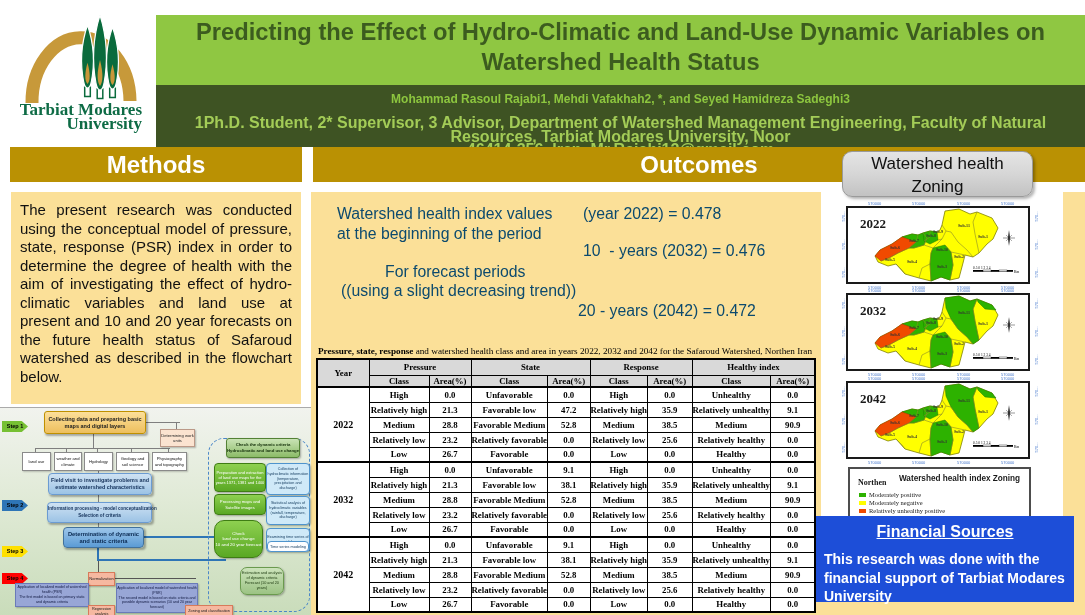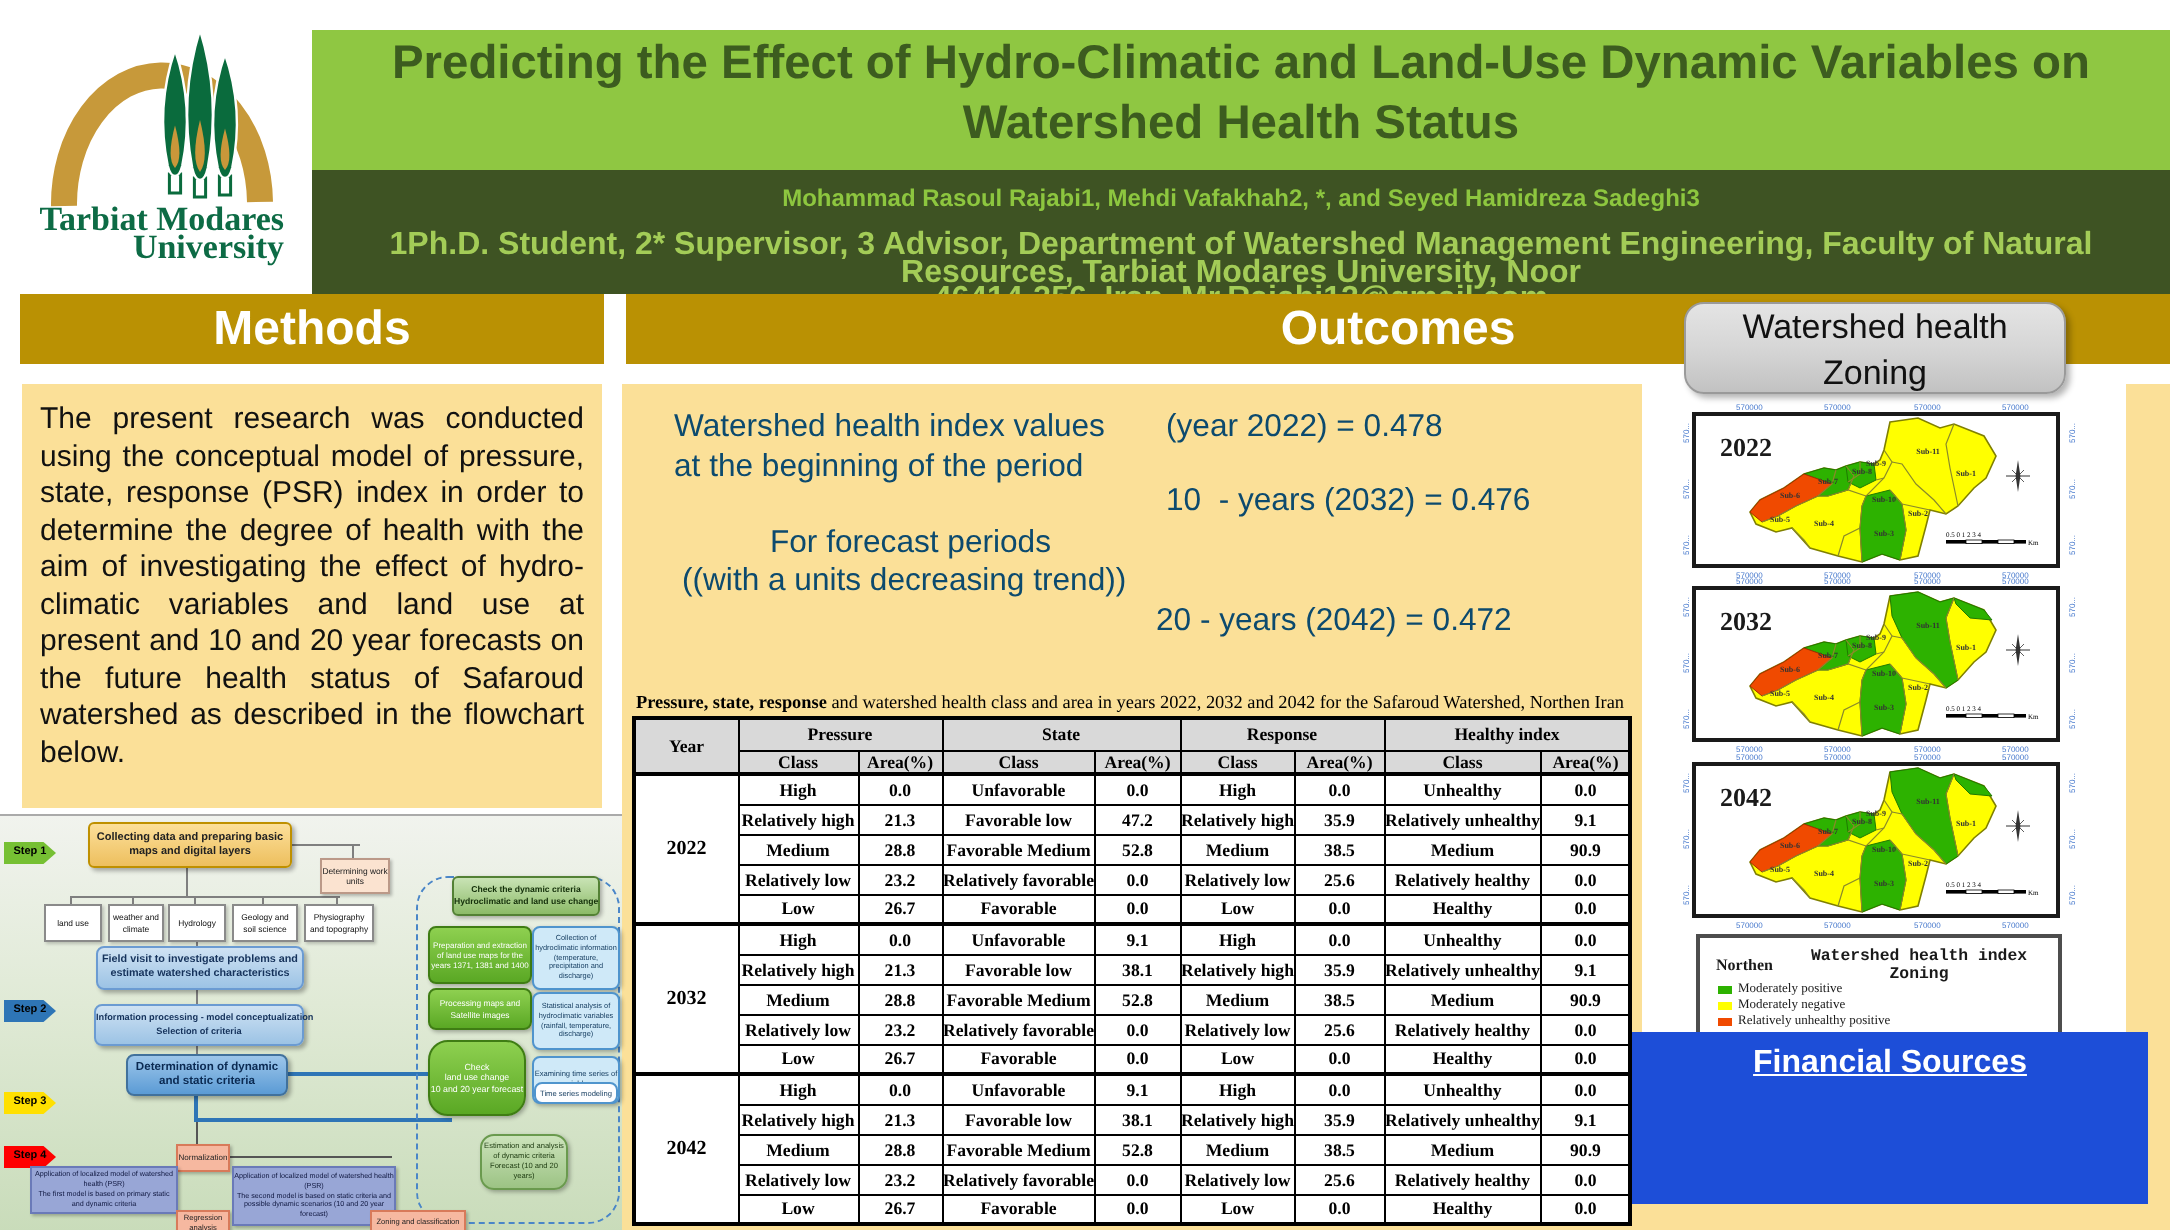--- a/index.html
+++ b/index.html
@@ -64,21 +64,21 @@
 
 <div class="abs" id="methodsPanel"></div>
 <div class="abs" id="methodsText">The present research was conducted using the conceptual model of pressure, state, response (PSR) index in order to determine the degree of health with the aim of investigating the effect of hydro-climatic variables and land use at present and 10 and 20 year forecasts on the future health status of Safaroud watershed as described in the flowchart below.</div>
 
 <div class="abs" id="outPanel"></div>
 <div class="otext" style="left:337px;top:205px;">Watershed health index values</div>
 <div class="otext" style="left:337px;top:225px;">at the beginning of the period</div>
 <div class="otext" style="left:583px;top:205px;">(year 2022) = 0.478</div>
 <div class="otext" style="left:583px;top:242px;">10&nbsp; - years (2032) = 0.476</div>
 <div class="otext" style="left:385px;top:263px;">For forecast periods</div>
-<div class="otext" style="left:341px;top:282px;">((with a units decreasing trend))</div>
+<div class="otext" style="left:341px;top:282px;">((using a slight decreasing trend))</div>
 <div class="otext" style="left:578px;top:302px;">20 - years (2042) = 0.472</div>
 
 <div class="abs" id="tcaption"><b>Pressure, state, response</b> and watershed health class and area in years 2022, 2032 and 2042 for the Safaroud Watershed, Northen Iran</div>
 <table class="abs" id="ptable">
 <colgroup>
       <col style="width:52px">
       <col style="width:60px">
       <col style="width:42px">
       <col style="width:76.5px">
       <col style="width:42.5px">
@@ -443,32 +443,33 @@
 <div class="abs" style="left:912px;top:460.0px;font-size:4px;color:#4477cc;white-space:nowrap;">570000</div>
 <div class="abs" style="left:957px;top:460.0px;font-size:4px;color:#4477cc;white-space:nowrap;">570000</div>
 <div class="abs" style="left:1001px;top:460.0px;font-size:4px;color:#4477cc;white-space:nowrap;">570000</div>
 <div class="abs" style="left:838px;top:389.0px;font-size:4px;color:#4477cc;transform:rotate(-90deg);">570...</div>
 <div class="abs" style="left:838px;top:417.0px;font-size:4px;color:#4477cc;transform:rotate(-90deg);">570...</div>
 <div class="abs" style="left:838px;top:445.0px;font-size:4px;color:#4477cc;transform:rotate(-90deg);">570...</div>
 <div class="abs" style="left:1031px;top:389.0px;font-size:4px;color:#4477cc;transform:rotate(-90deg);">570...</div>
 <div class="abs" style="left:1031px;top:417.0px;font-size:4px;color:#4477cc;transform:rotate(-90deg);">570...</div>
 <div class="abs" style="left:1031px;top:445.0px;font-size:4px;color:#4477cc;transform:rotate(-90deg);">570...</div>
 <div class="abs" style="left:848px;top:467px;width:179px;height:48px;background:#fff;border:2px solid #4d4d4d;">
- <div class="abs" style="left:40px;top:5px;width:139px;text-align:center;font-family:Liberation Mono, monospace;font-weight:bold;font-size:8.2px;color:#1a1a1a;">Watershed health index Zoning</div>
+ <div class="abs" style="left:40px;top:5px;width:139px;text-align:center;font-family:Liberation Sans, sans-serif;font-weight:bold;font-size:8.2px;color:#1a1a1a;">Watershed health index Zoning</div>
  <div class="abs" style="left:8px;top:9px;font-family:'Liberation Serif';font-weight:bold;font-size:8px;color:#1a1a1a;">Northen</div>
  <div class="abs" style="left:9px;top:24px;width:7px;height:4px;background:#2db200;"></div>
  <div class="abs" style="left:19px;top:21.5px;font-family:'Liberation Serif';font-size:6.5px;color:#1a1a1a;">Moderately positive</div>
  <div class="abs" style="left:9px;top:32px;width:7px;height:4px;background:#ffff00;"></div>
  <div class="abs" style="left:19px;top:29.5px;font-family:'Liberation Serif';font-size:6.5px;color:#1a1a1a;">Moderately negative</div>
  <div class="abs" style="left:9px;top:40px;width:7px;height:4px;background:#f04a00;"></div>
  <div class="abs" style="left:19px;top:37.5px;font-family:'Liberation Serif';font-size:6.5px;color:#1a1a1a;">Relatively unhealthy positive</div>
 </div>
 
 <div class="abs" id="finPanel">
   <div class="abs" id="finTitle">Financial Sources</div>
+  <div class="abs" id="finBody">This research was done with the financial support of Tarbiat Modares University</div>
 </div>
 
 <div class="abs" id="flow">
 <div class="abs" style="left:93px;top:24px;width:1px;height:16px;background:#7f7f7f;"></div>
 <div class="abs" style="left:35px;top:40px;width:135px;height:1px;background:#7f7f7f;"></div>
 <div class="abs" style="left:35px;top:40px;width:1px;height:4px;background:#7f7f7f;"></div>
 <div class="abs" style="left:66px;top:40px;width:1px;height:4px;background:#7f7f7f;"></div>
 <div class="abs" style="left:97px;top:40px;width:1px;height:4px;background:#7f7f7f;"></div>
 <div class="abs" style="left:131px;top:40px;width:1px;height:4px;background:#7f7f7f;"></div>
 <div class="abs" style="left:168px;top:40px;width:1px;height:4px;background:#7f7f7f;"></div>

